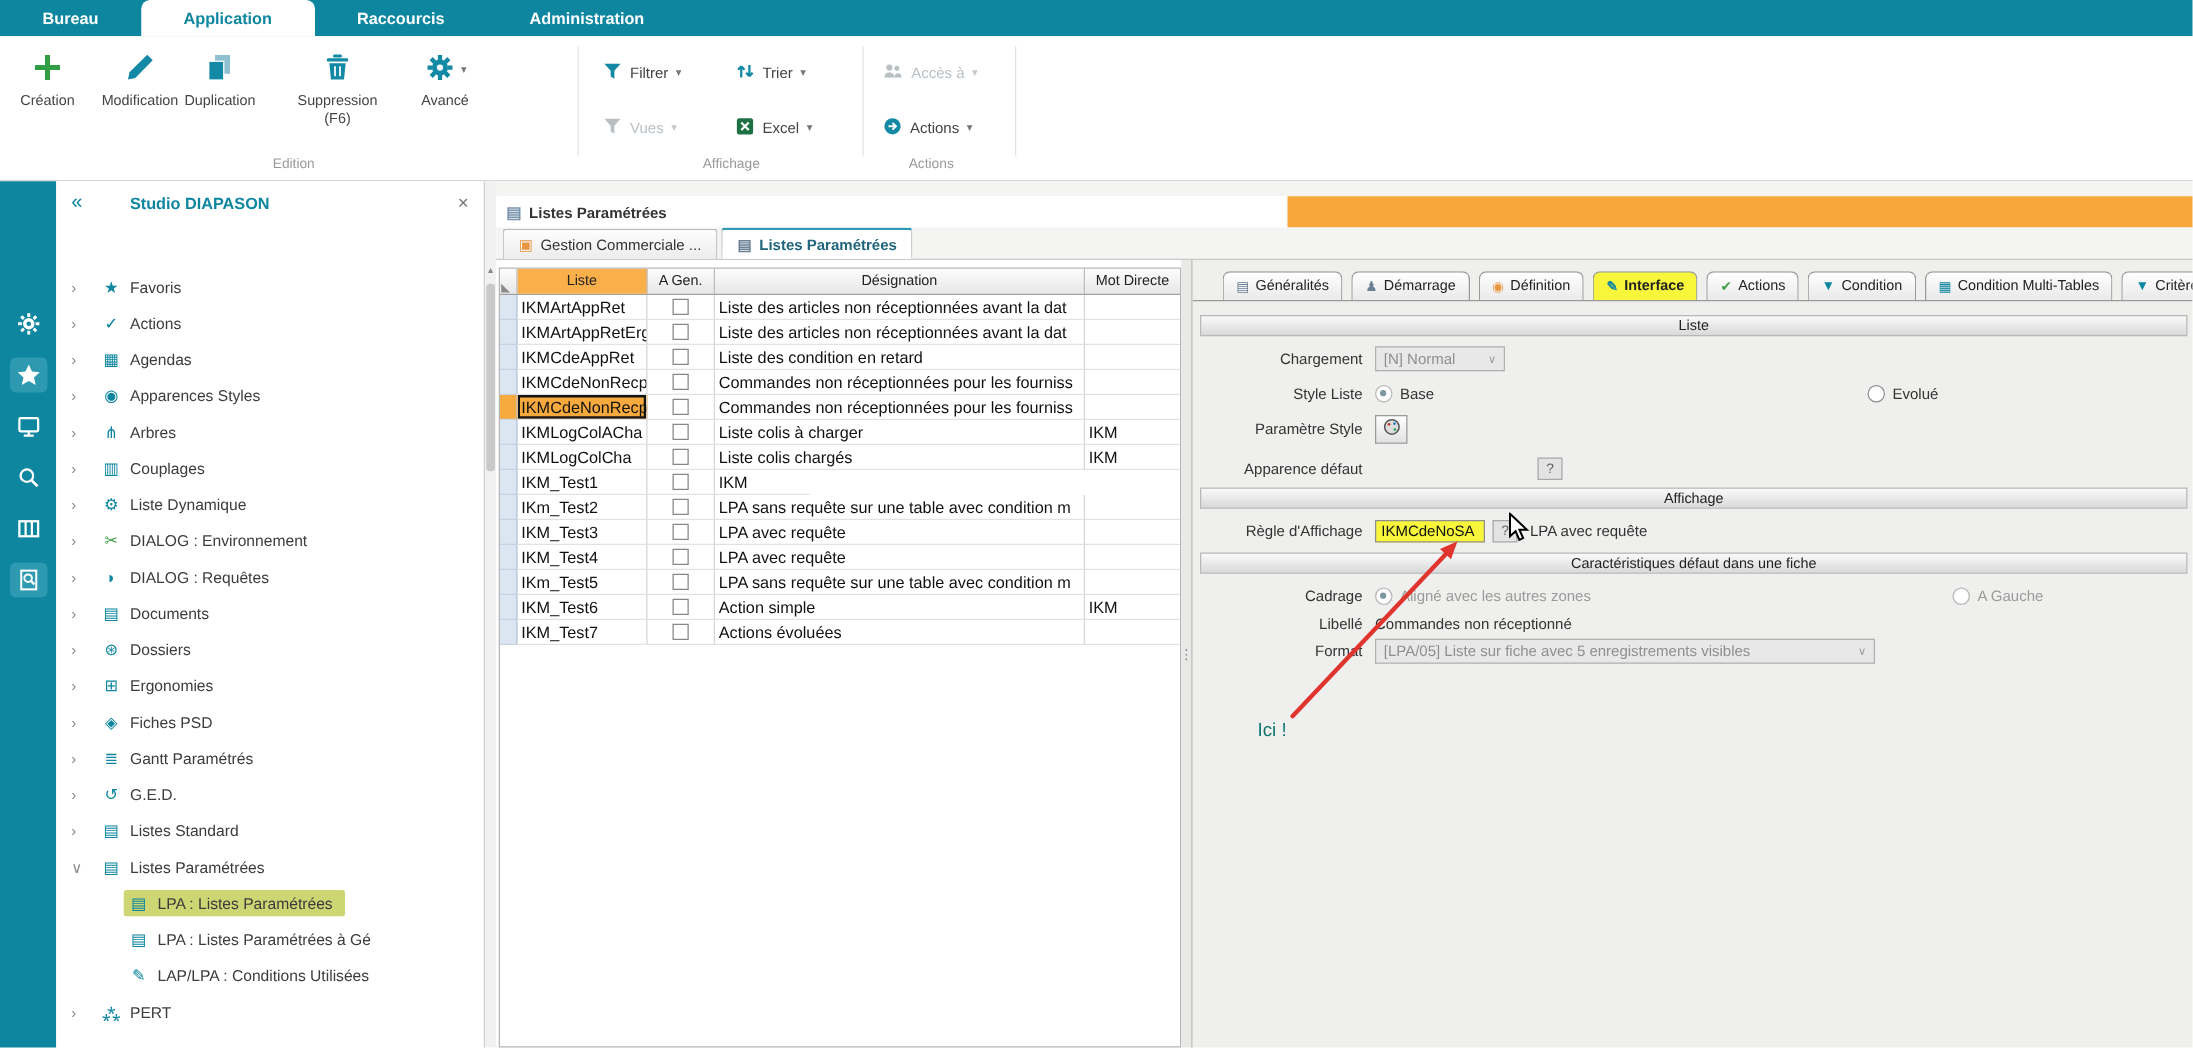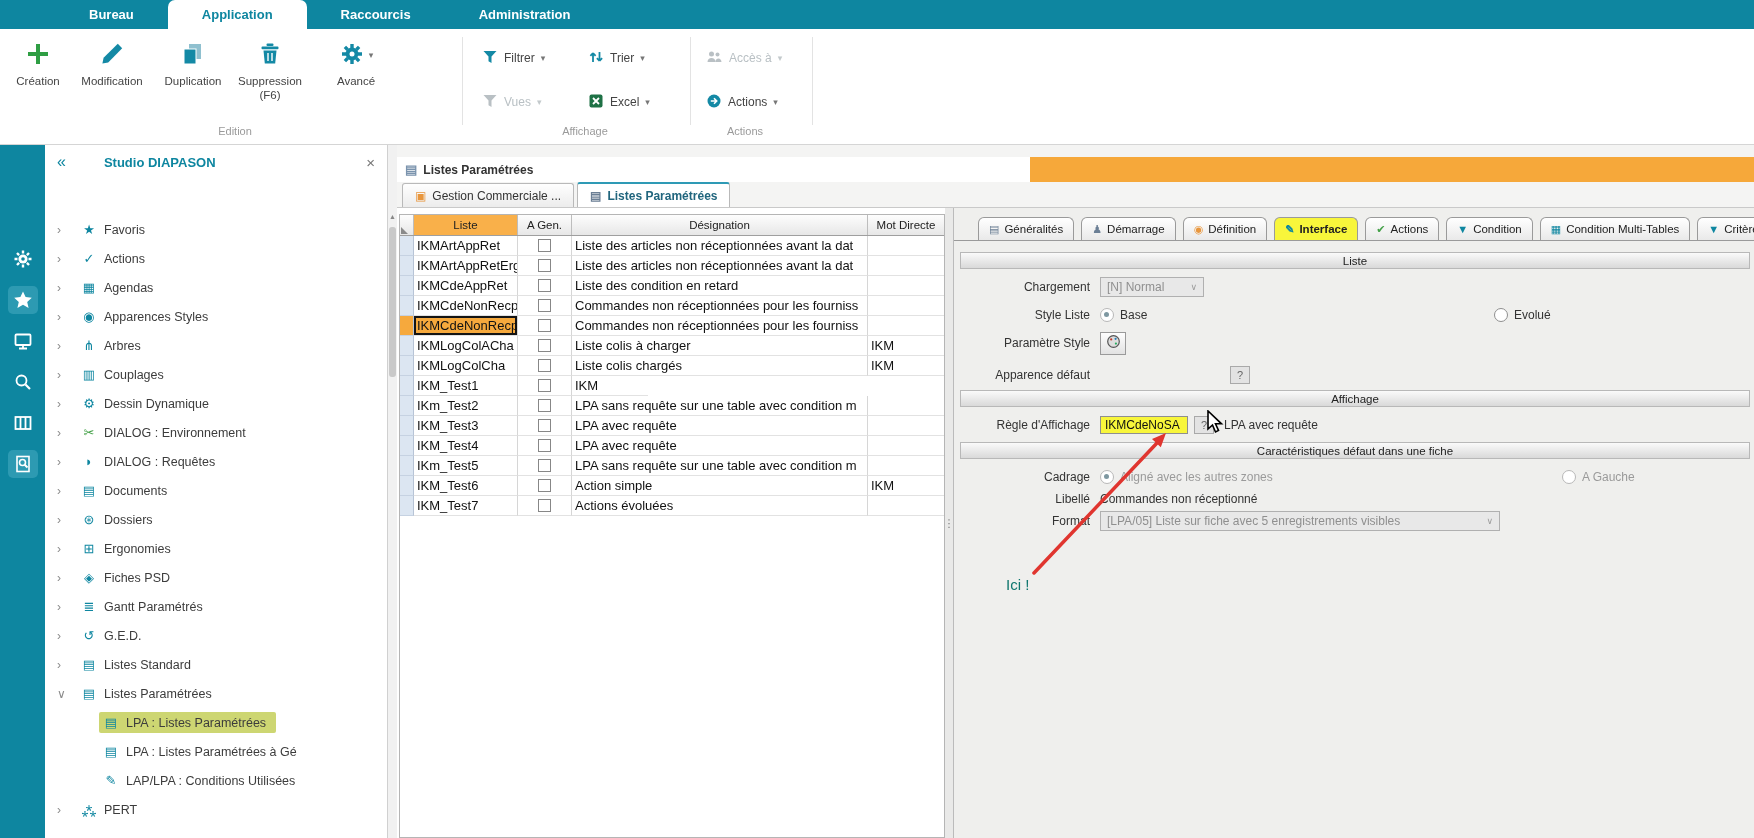--- a/index.html
+++ b/index.html
@@ -1,21 +1,21 @@
 <!DOCTYPE html>
 <html><head>
 <meta charset="utf-8">
 <style>
   html,body{margin:0;padding:0}
   body{width:1754px;height:838px;position:relative;overflow:hidden;background:#fff;
        font-family:"Liberation Sans",sans-serif;font-size:12px;color:#333}
 
   
   .menubar{position:absolute;left:0;top:0;width:1754px;height:29px;background:#0e86a0;
-           display:flex;align-items:stretch;padding-left:55px;box-sizing:border-box}
+           display:flex;align-items:stretch;box-sizing:border-box}
   .mitem{color:#fff;font-weight:bold;font-size:13px;display:flex;align-items:center;
          padding:0 34px;cursor:pointer;white-space:nowrap}
   .mitem.active{background:#fff;color:#0e86a0;border-radius:7px 7px 0 0}
 
   
   .ribbon{position:absolute;left:0;top:29px;width:1754px;height:116px;background:#fff;
           border-bottom:1px solid #d5d5d5;box-sizing:border-box}
   .rbtn{position:absolute;top:8px;text-align:center;cursor:pointer}
   .ricon{height:36px;display:flex;align-items:center;justify-content:center;gap:4px}
   .rlabel{font-size:11.5px;color:#444;line-height:1.2;margin-top:2px}
@@ -167,21 +167,21 @@
     <div class="ricon">
         <span>
       <svg width="26" height="26" viewBox="0 0 26 26">
             <path d="M18.8 2.8l4.4 4.4L9.2 21.4 3.4 22.6 4.6 16.8z" fill="#1489a5"></path>
           </svg>
     </span>
       </div>
     <div class="rlabel">Modification</div>
   </div>
 
-  <div class="rbtn" style="left:157px;width:72px">
+  <div class="rbtn" style="left:140px;width:72px">
     <div class="ricon">
         <span>
       <svg width="26" height="26" viewBox="0 0 26 26">
             <rect x="9" y="3" width="12" height="15" fill="#8fc0cf"></rect>
             <rect x="4" y="8" width="12" height="15" fill="#1489a5" stroke="#fff" stroke-width="1"></rect>
           </svg>
     </span>
       </div>
     <div class="rlabel">Duplication</div>
   </div>
@@ -376,21 +376,21 @@
       <span class="texp">›</span>
       <span class="row-hl">
         <span class="tico">▥</span>
         <span class="tlab">Couplages</span>
       </span>
     </div>
       <div class="titem">
       <span class="texp">›</span>
       <span class="row-hl">
         <span class="tico">⚙</span>
-        <span class="tlab">Dessin Dynamique</span>
+        <span class="tlab">Liste Dynamique</span>
       </span>
     </div>
       <div class="titem">
       <span class="texp">›</span>
       <span class="row-hl">
         <span class="tico ic-green">✂</span>
         <span class="tlab">DIALOG : Environnement</span>
       </span>
     </div>
       <div class="titem">

